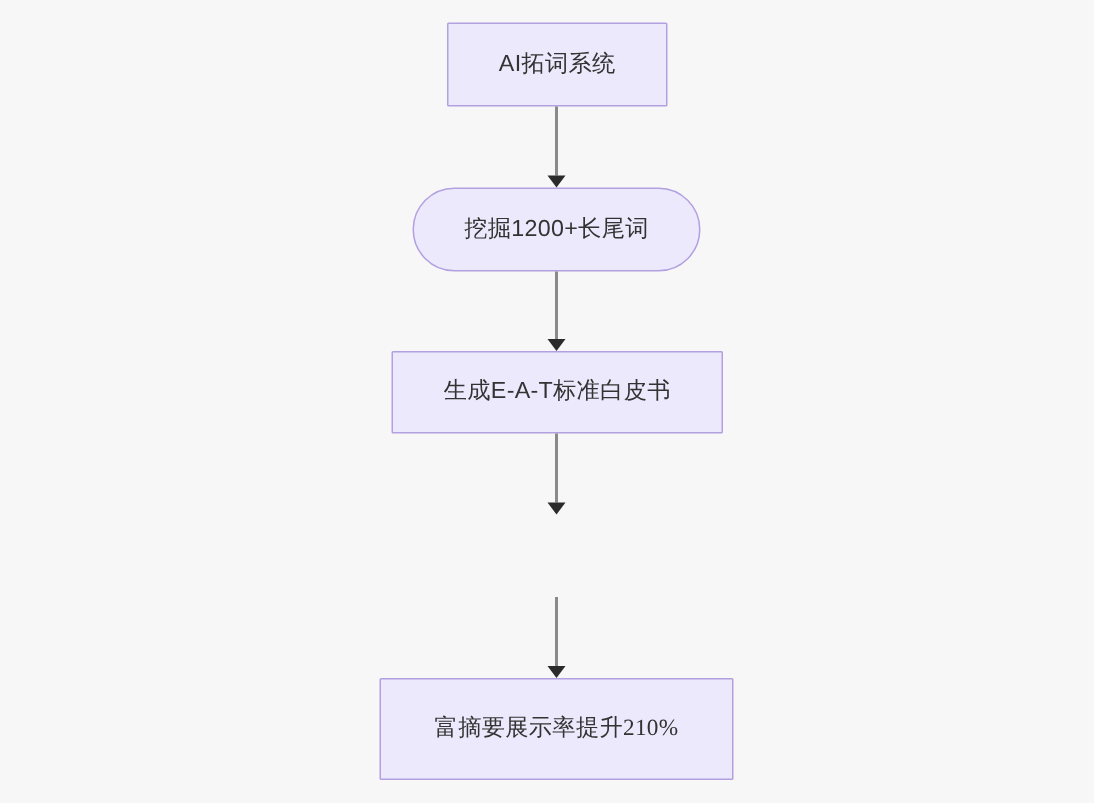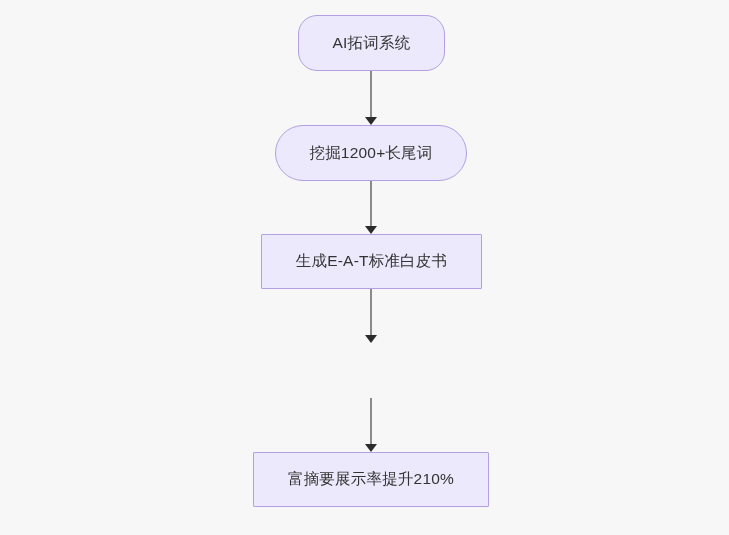--- a/index.html
+++ b/index.html
@@ -43,25 +43,25 @@
   }
   .arrowhead {
     position: absolute;
     width: 0;
     height: 0;
     border-left: 6px solid transparent;
     border-right: 6px solid transparent;
     border-top: 8px solid #2b2b2b;
   }
   
-  #node-0 { left: 298px; top: 15px;  width: 147px; height: 56px; border-radius: 19px; }
+  #node-0 { left: 298px; top: 15px;  width: 147px; height: 56px; }
   #node-1 { left: 275px; top: 125px; width: 192px; height: 56px; border-radius: 28px; }
   #node-2 { left: 261px; top: 234px; width: 221px; height: 55px; }
   #node-3 { left: 264px; top: 343px; width: 214px; height: 55px; }
-  #node-4 { left: 253px; top: 452px; width: 236px; height: 55px; }
+  #node-4 { left: 253px; top: 452px; width: 236px; height: 68px; font-family: Liberation Serif, serif; }
   
   #conn-0 { left: 370px; top: 71px;  height: 46px; }
   #arrow-0 { left: 365px; top: 117px; }
   #conn-1 { left: 370px; top: 181px; height: 45px; }
   #arrow-1 { left: 365px; top: 226px; }
   #conn-2 { left: 370px; top: 289px; height: 46px; }
   #arrow-2 { left: 365px; top: 335px; }
   #conn-3 { left: 370px; top: 398px; height: 46px; }
   #arrow-3 { left: 365px; top: 444px; }
 </style>

